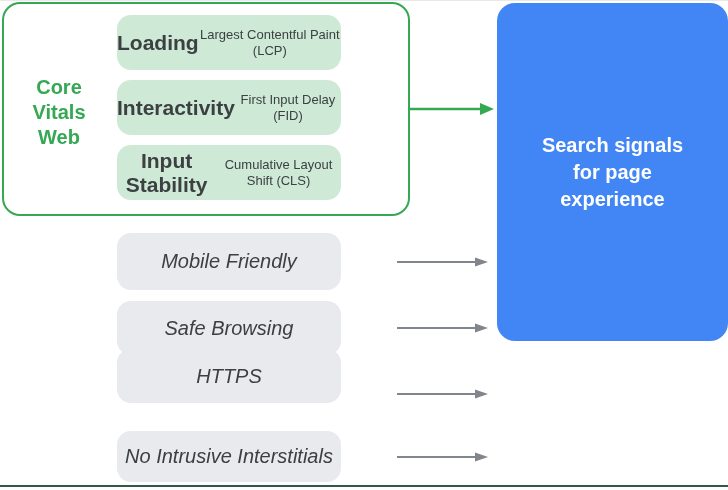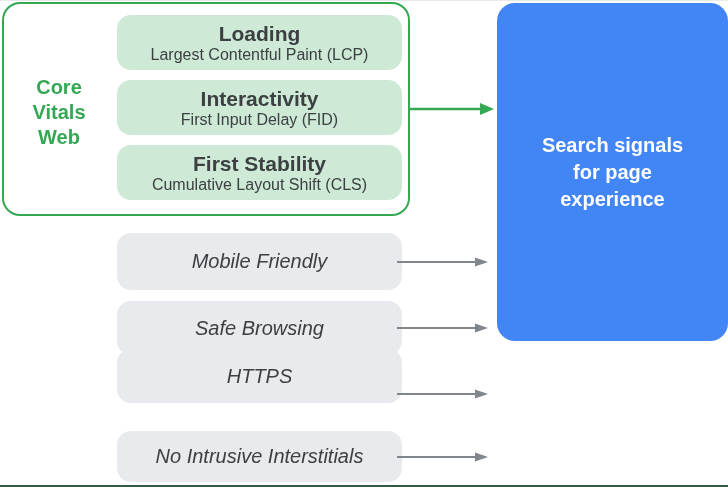--- a/index.html
+++ b/index.html
@@ -37,40 +37,40 @@
     width: 102px;
     text-align: center;
     color: var(--green, #34a853);
     font-size: 20px;
     font-weight: 700;
     line-height: 25px;
   }
   .pill {
     position: absolute;
     left: 117px;
-    width: 285px;
+    width: 224px;
     height: 55px;
     border-radius: 14px;
     display: flex;
-    flex-direction: column;
+    flex-direction: row;
     align-items: center;
     justify-content: center;
     text-align: center;
   }
   .pill-green { background: var(--light-green, #ceead6); }
   .pill-gray  { background: var(--pill-gray, #e8eaed); }
   .pill-title {
     color: var(--text-dark, #3c4043);
     font-size: 21px;
     font-weight: 600;
     line-height: 24px;
   }
   .pill-sub {
     color: var(--text-dark, #3c4043);
-    font-size: 16px;
+    font-size: 13px;
     font-weight: 400;
     line-height: 16px;
     margin-top: 1px;
   }
   .pill-label {
     color: var(--text-dark, #3c4043);
     font-size: 20px;
     font-weight: 500;
     font-style: italic;
   }
@@ -135,21 +135,21 @@
 
   <div class="pill pill-green cwv-pill-1">
     <div class="pill-title">Loading</div>
     <div class="pill-sub">Largest Contentful Paint (LCP)</div>
   </div>
   <div class="pill pill-green cwv-pill-2">
     <div class="pill-title">Interactivity</div>
     <div class="pill-sub">First Input Delay (FID)</div>
   </div>
   <div class="pill pill-green cwv-pill-3">
-    <div class="pill-title">First Stability</div>
+    <div class="pill-title">Input Stability</div>
     <div class="pill-sub">Cumulative Layout Shift (CLS)</div>
   </div>
 
   <svg class="arrow arrow-green" width="84" height="16" viewBox="0 0 84 16">
     <line x1="0" y1="8" x2="70" y2="8"></line>
     <polygon points="70,2 84,8 70,14"></polygon>
   </svg>
 
   <div class="pill pill-gray sig-pill-1">
     <div class="pill-label">Mobile Friendly</div>

